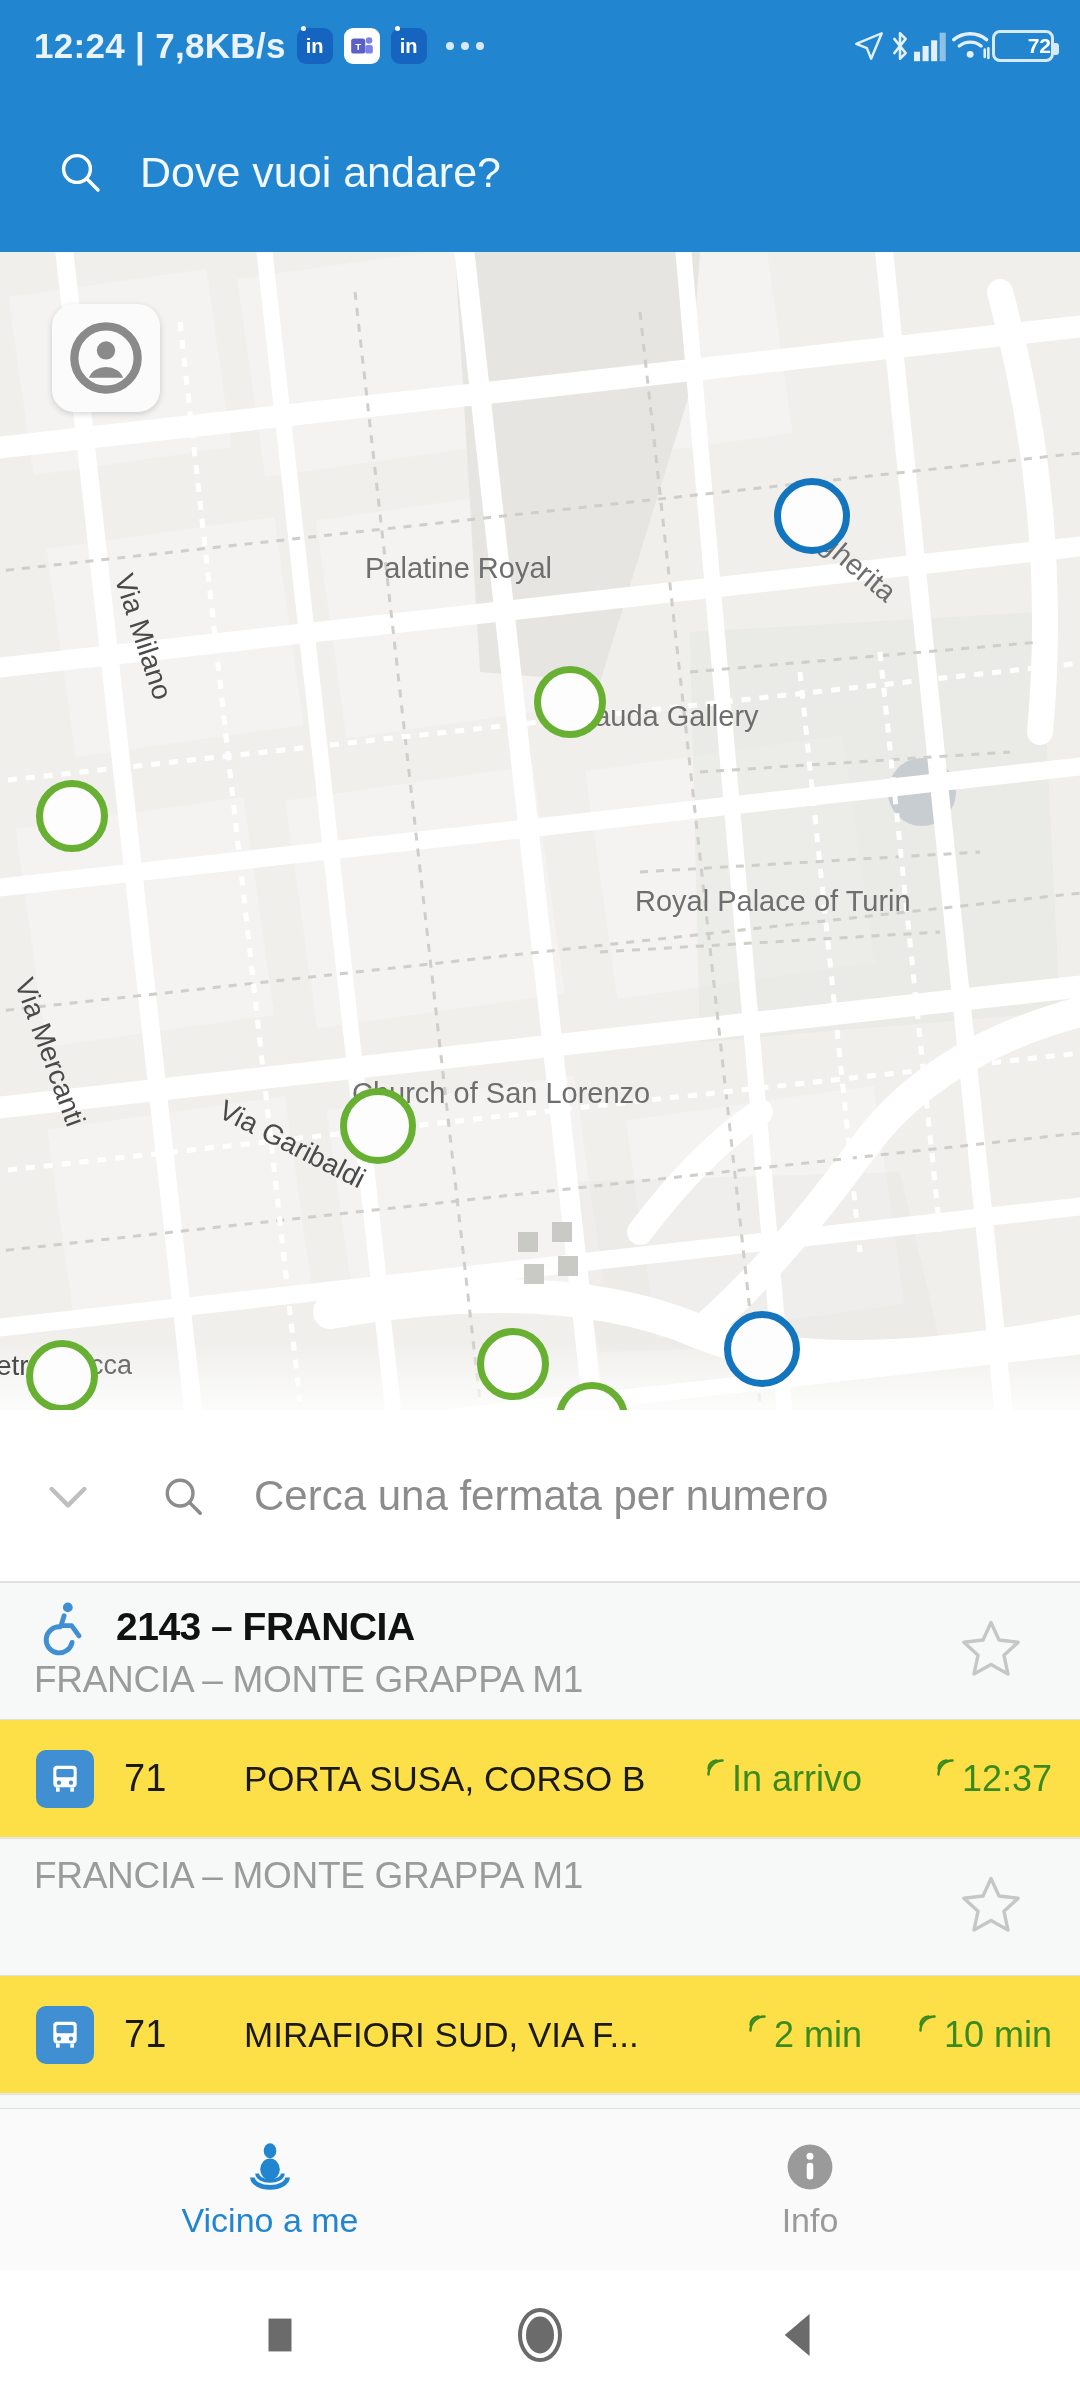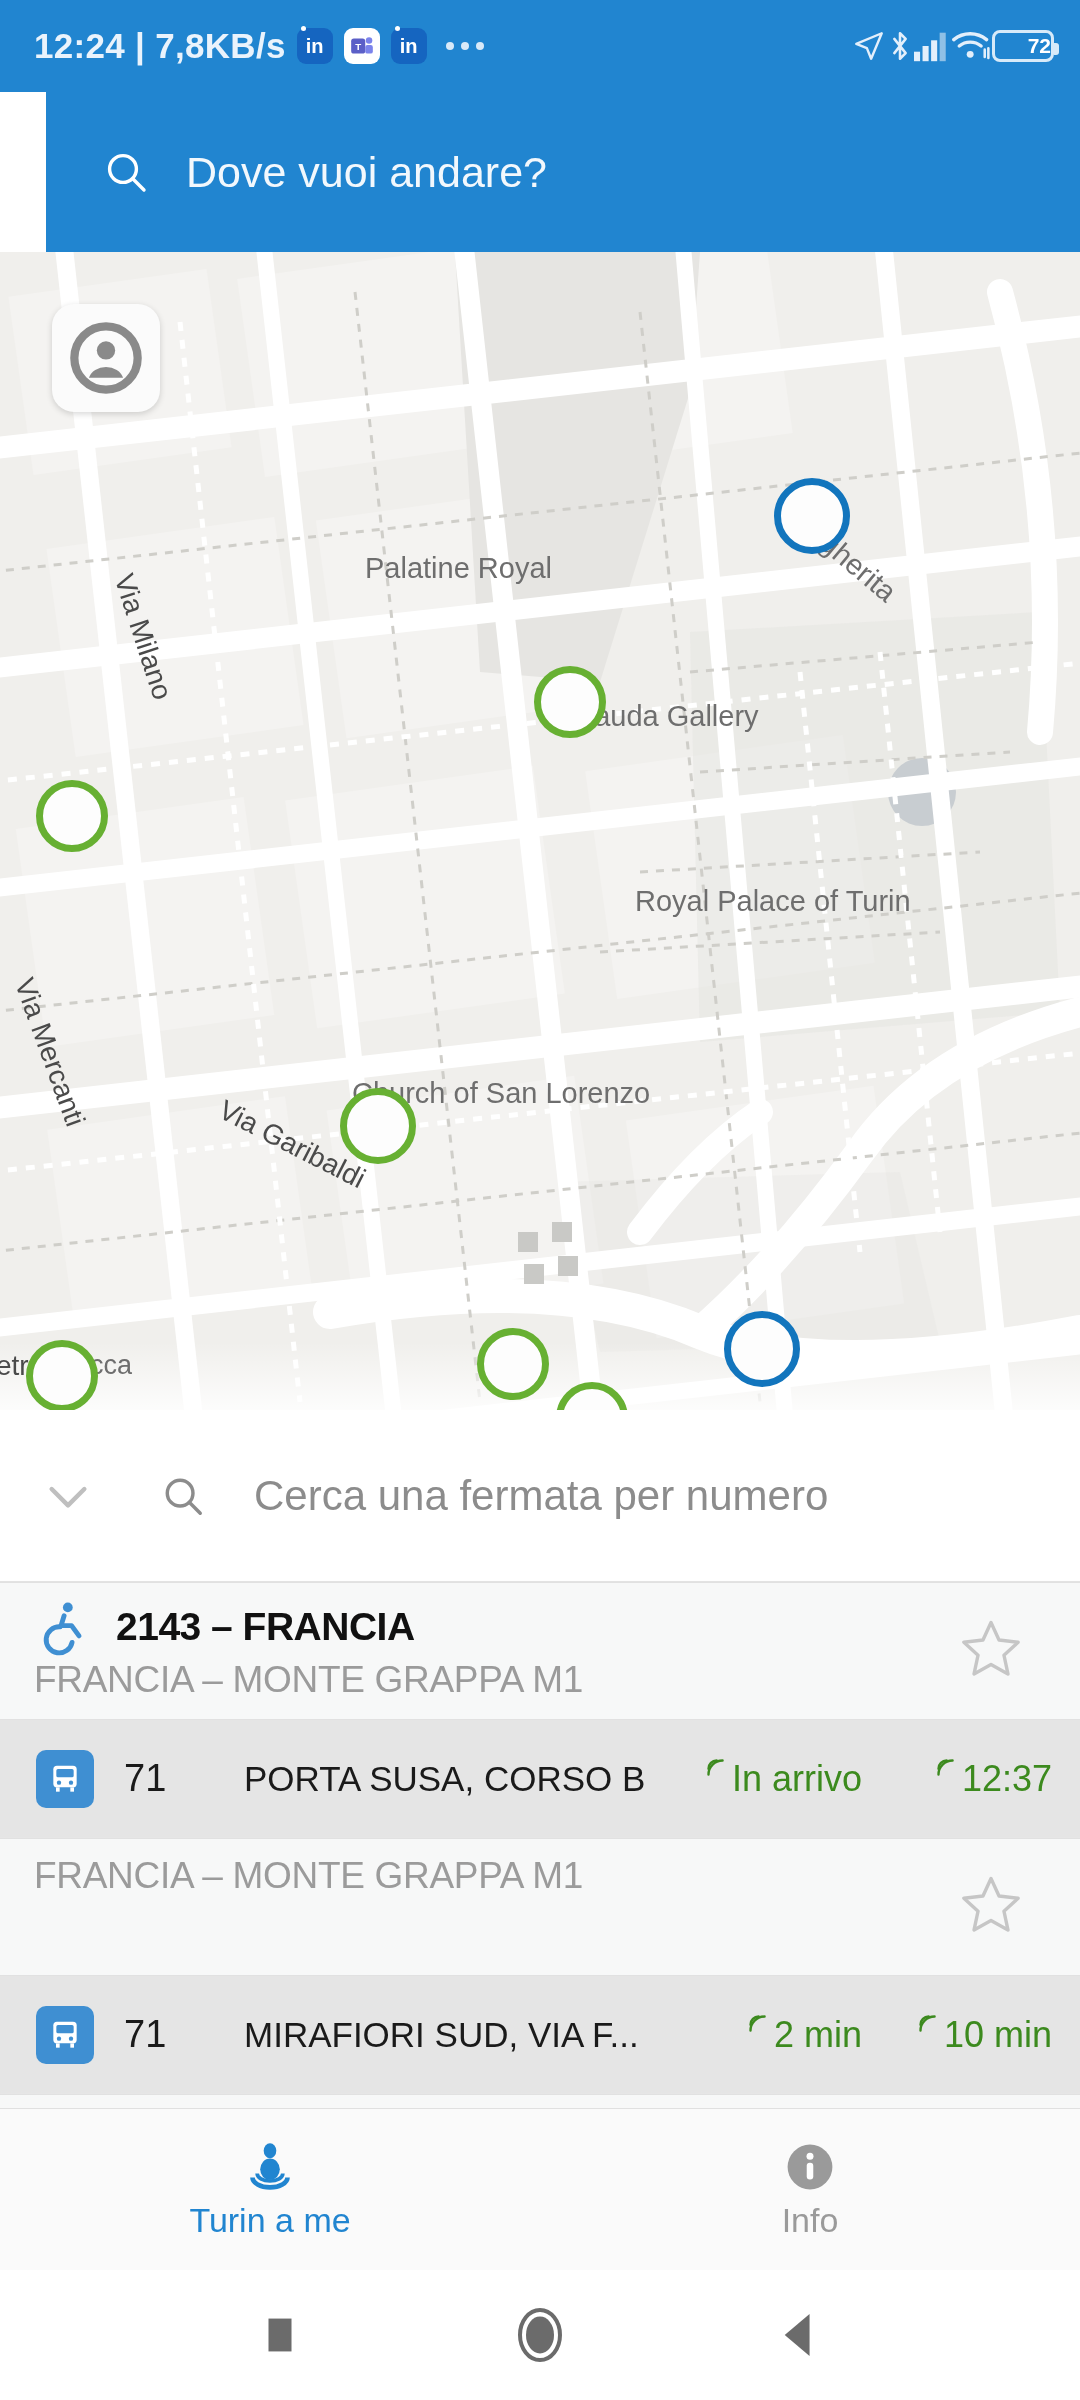--- a/index.html
+++ b/index.html
@@ -34,21 +34,20 @@
          display:flex; align-items:center; justify-content:center;}
   .batt::after{ content:""; position:absolute; right:-8px; top:10px; width:5px; height:12px;
          background:#d7eaf9; border-radius:0 3px 3px 0;}
   .batt-fill{ position:absolute; left:2px; top:2px; bottom:2px; width:72%; background:#8fc3ea; border-radius:4px;}
   .batt span{ position:relative; font-size:21px; font-weight:700; color:#fff; z-index:2; }
 
   
   .topsearch{
     height:160px; background:#2185d0; display:flex; align-items:center; padding:0 56px;
     gap:36px;
-    margin-left:46px;
   }
   .topsearch .ts-text{ font-size:43px; color:#f2f8fd; }
 
   
   .map{
     position:relative; height:1158px; width:1080px; overflow:hidden;
     background:#efefeb;
   }
   .map svg.mapbase{ position:absolute; inset:0; }
   .maplabel{
@@ -84,21 +83,21 @@
     background:#f7f8f8; border-top:1px solid #e1e1e1; border-bottom:1px solid #e1e1e1;
     padding:14px 0 16px 0; position:relative; min-height:138px;
   }
   .stop-head .row1{ display:flex; align-items:center; gap:26px; padding-left:34px;}
   .stop-title{ font-size:39px; font-weight:700; color:#111; letter-spacing:-.5px;}
   .stop-sub{ font-size:37px; color:#9b9b9b; padding-left:34px; margin-top:2px; letter-spacing:-.3px;}
   .star{ position:absolute; right:52px; top:50%; transform:translateY(-50%); }
 
   .arr-row{
     display:flex; align-items:center; height:118px; border-bottom:1px solid #e6e6e6;
-    padding-left:36px; padding-right:28px; background:#e5e5e5;
+    padding-left:36px; padding-right:28px; background:#fde047;
   }
   .busicon{ width:58px; height:58px; background:#3f8fd2; border-radius:10px;
             display:flex; align-items:center; justify-content:center; flex:0 0 auto;}
   .line-no{ font-size:38px; color:#1a1a1a; width:150px; padding-left:30px;}
   .dest{ font-size:35px; color:#1a1a1a; flex:1; white-space:nowrap; overflow:hidden;}
   .eta{ color:#3c8a1e; font-size:36px; display:flex; align-items:flex-start; gap:4px;
         justify-content:flex-end; white-space:nowrap;}
   .eta.w1{ width:215px; }
   .eta.w2{ width:190px; }
   .rt-ic{ margin-top:-4px; flex:0 0 auto; }
@@ -403,21 +402,21 @@
 </div>
 
 <div class="bottomnav">
   <div class="navitem active">
     <svg width="56" height="56" viewBox="0 0 24 24">
       <ellipse cx="12" cy="5" rx="2.7" ry="3.2" fill="#2185d0"></ellipse>
       <ellipse cx="12" cy="13" rx="4.2" ry="4.6" fill="#2185d0"></ellipse>
       <path d="M4.5 16.5 A7.5 4.2 0 0 0 19.5 16.5" fill="none" stroke="#2185d0" stroke-width="2"></path>
       <path d="M6.5 14.8 A5.5 3.2 0 0 0 17.5 14.8" fill="none" stroke="#2185d0" stroke-width="1.6"></path>
     </svg>
-    <span class="nlabel">Turin a me</span>
+    <span class="nlabel">Vicino a me</span>
   </div>
   <div class="navitem">
     <svg width="56" height="56" viewBox="0 0 24 24">
       <circle cx="12" cy="12" r="9.6" fill="#9a9a9a"></circle>
       <circle cx="12" cy="7.4" r="1.5" fill="#ffffff"></circle>
       <rect x="10.6" y="10.2" width="2.8" height="7.2" rx="1.3" fill="#ffffff"></rect>
     </svg>
     <span class="nlabel">Info</span>
   </div>
 </div>

